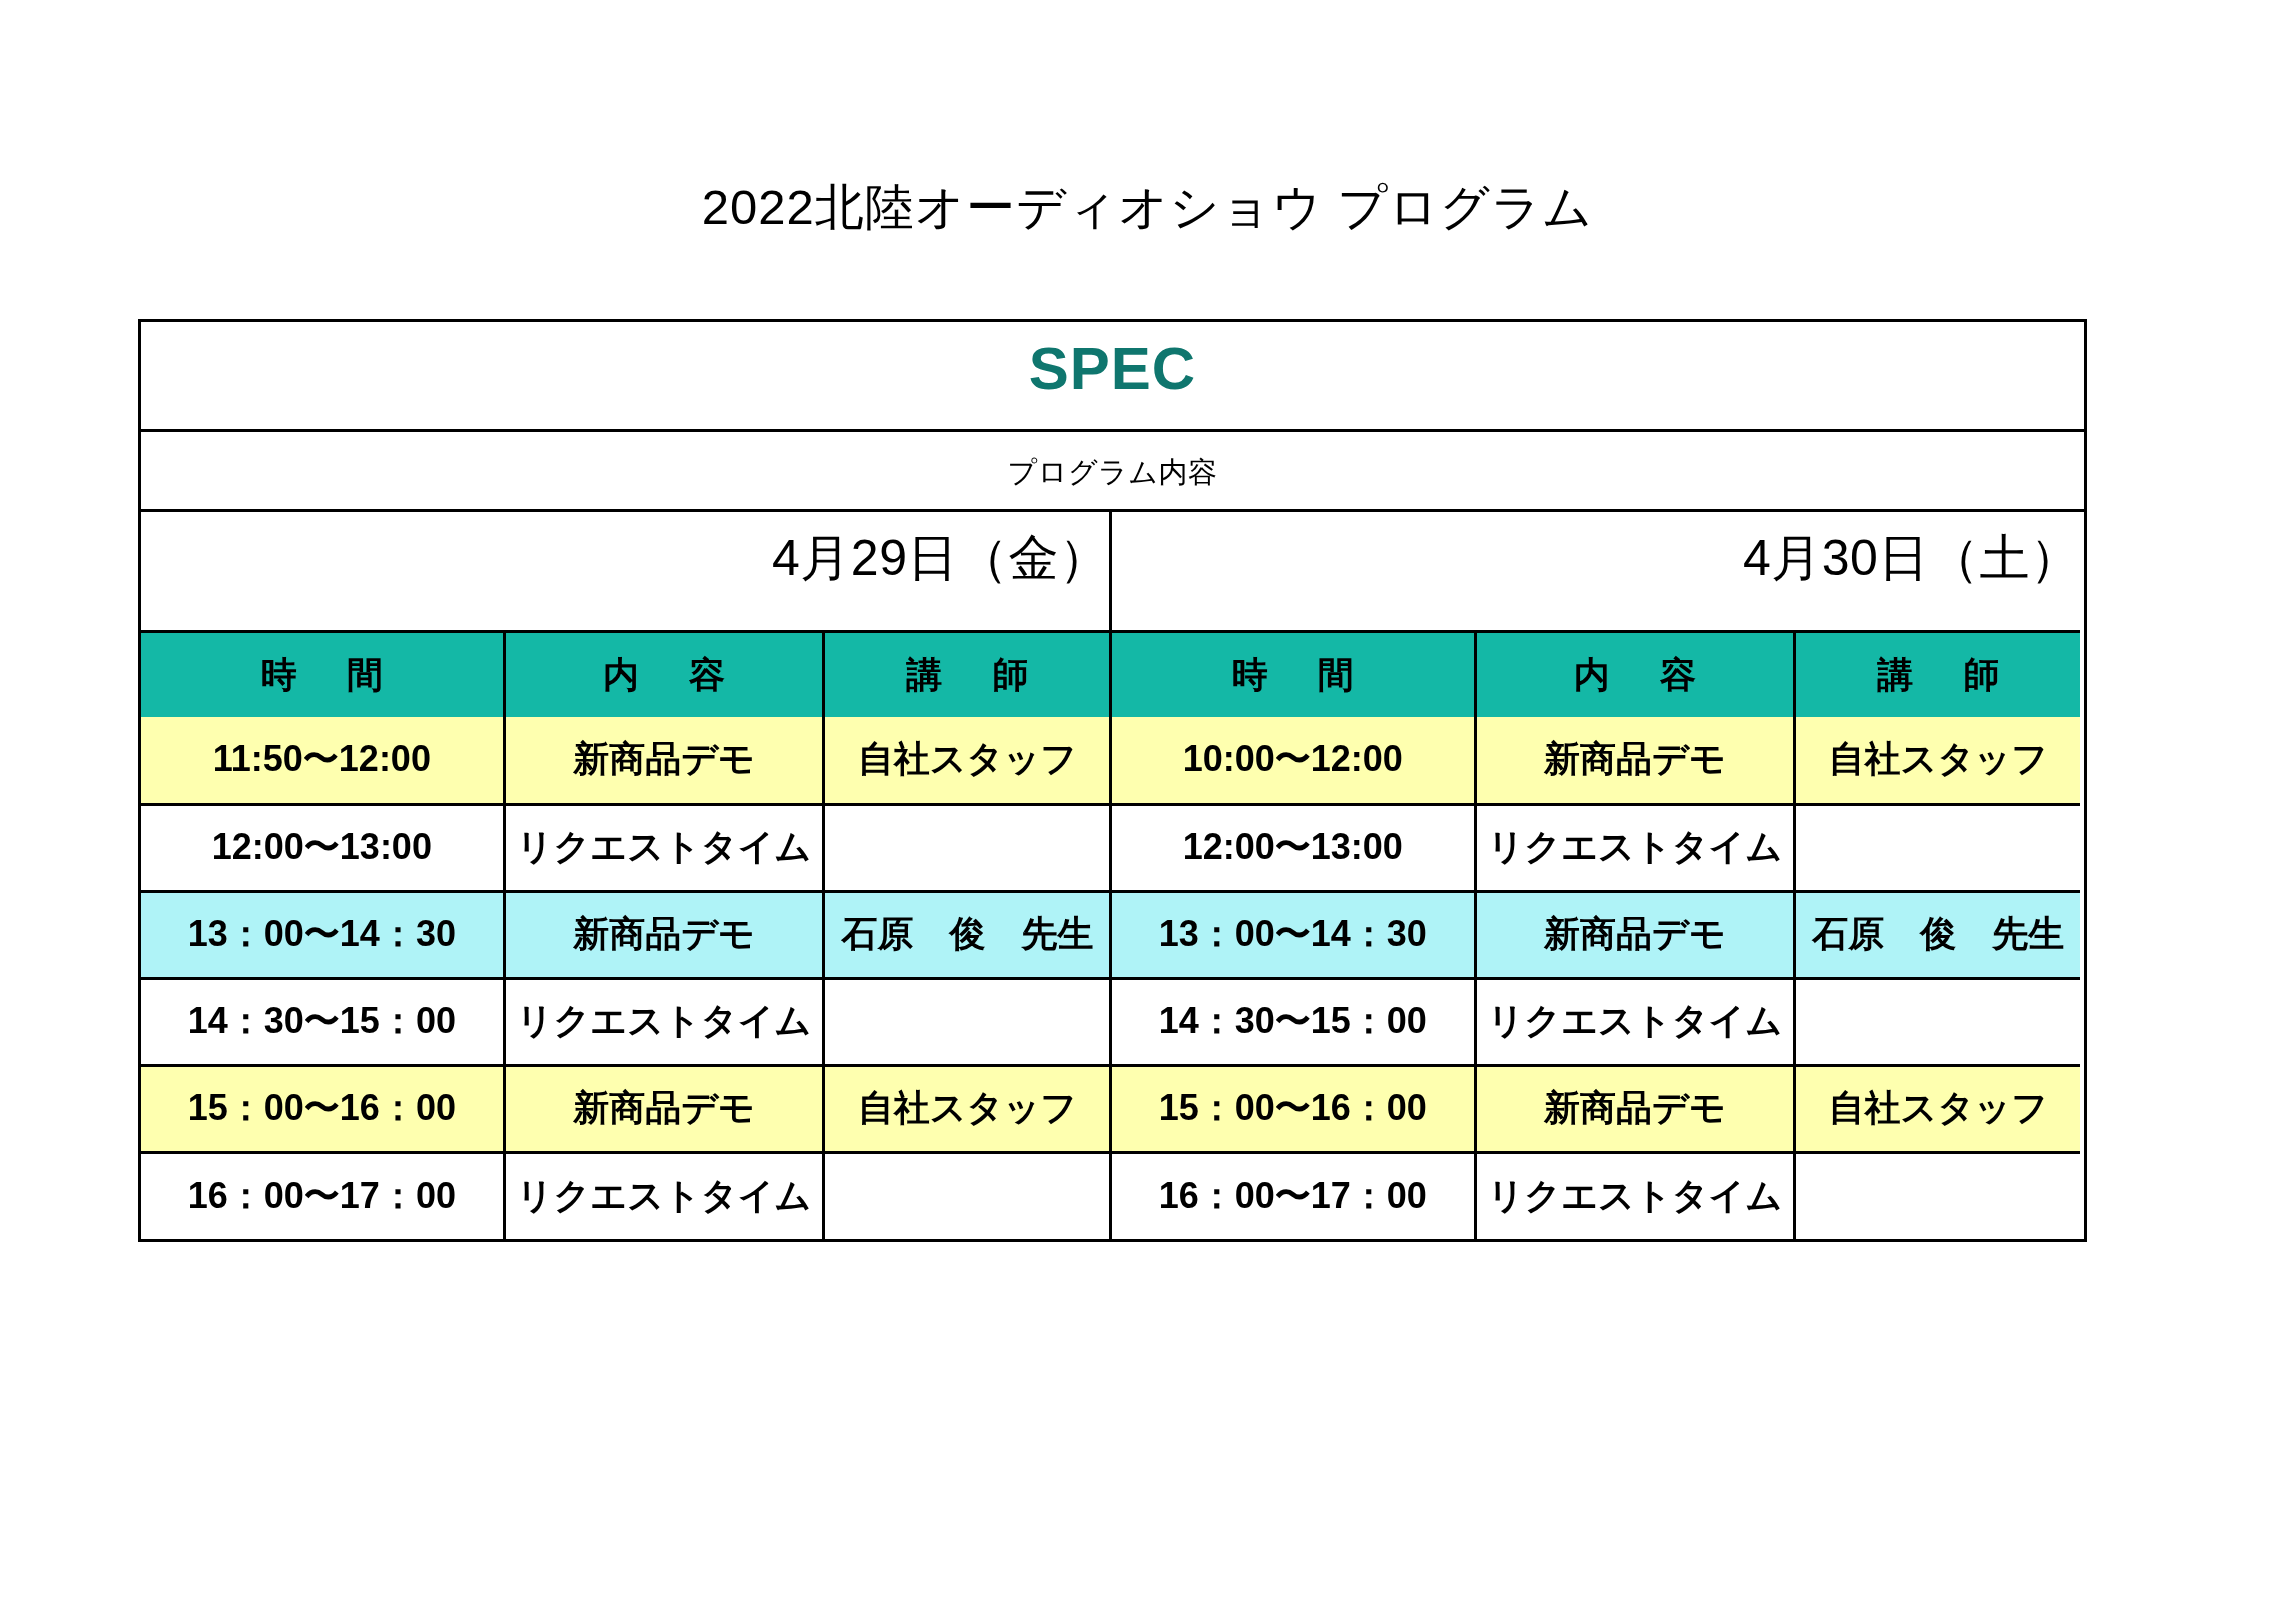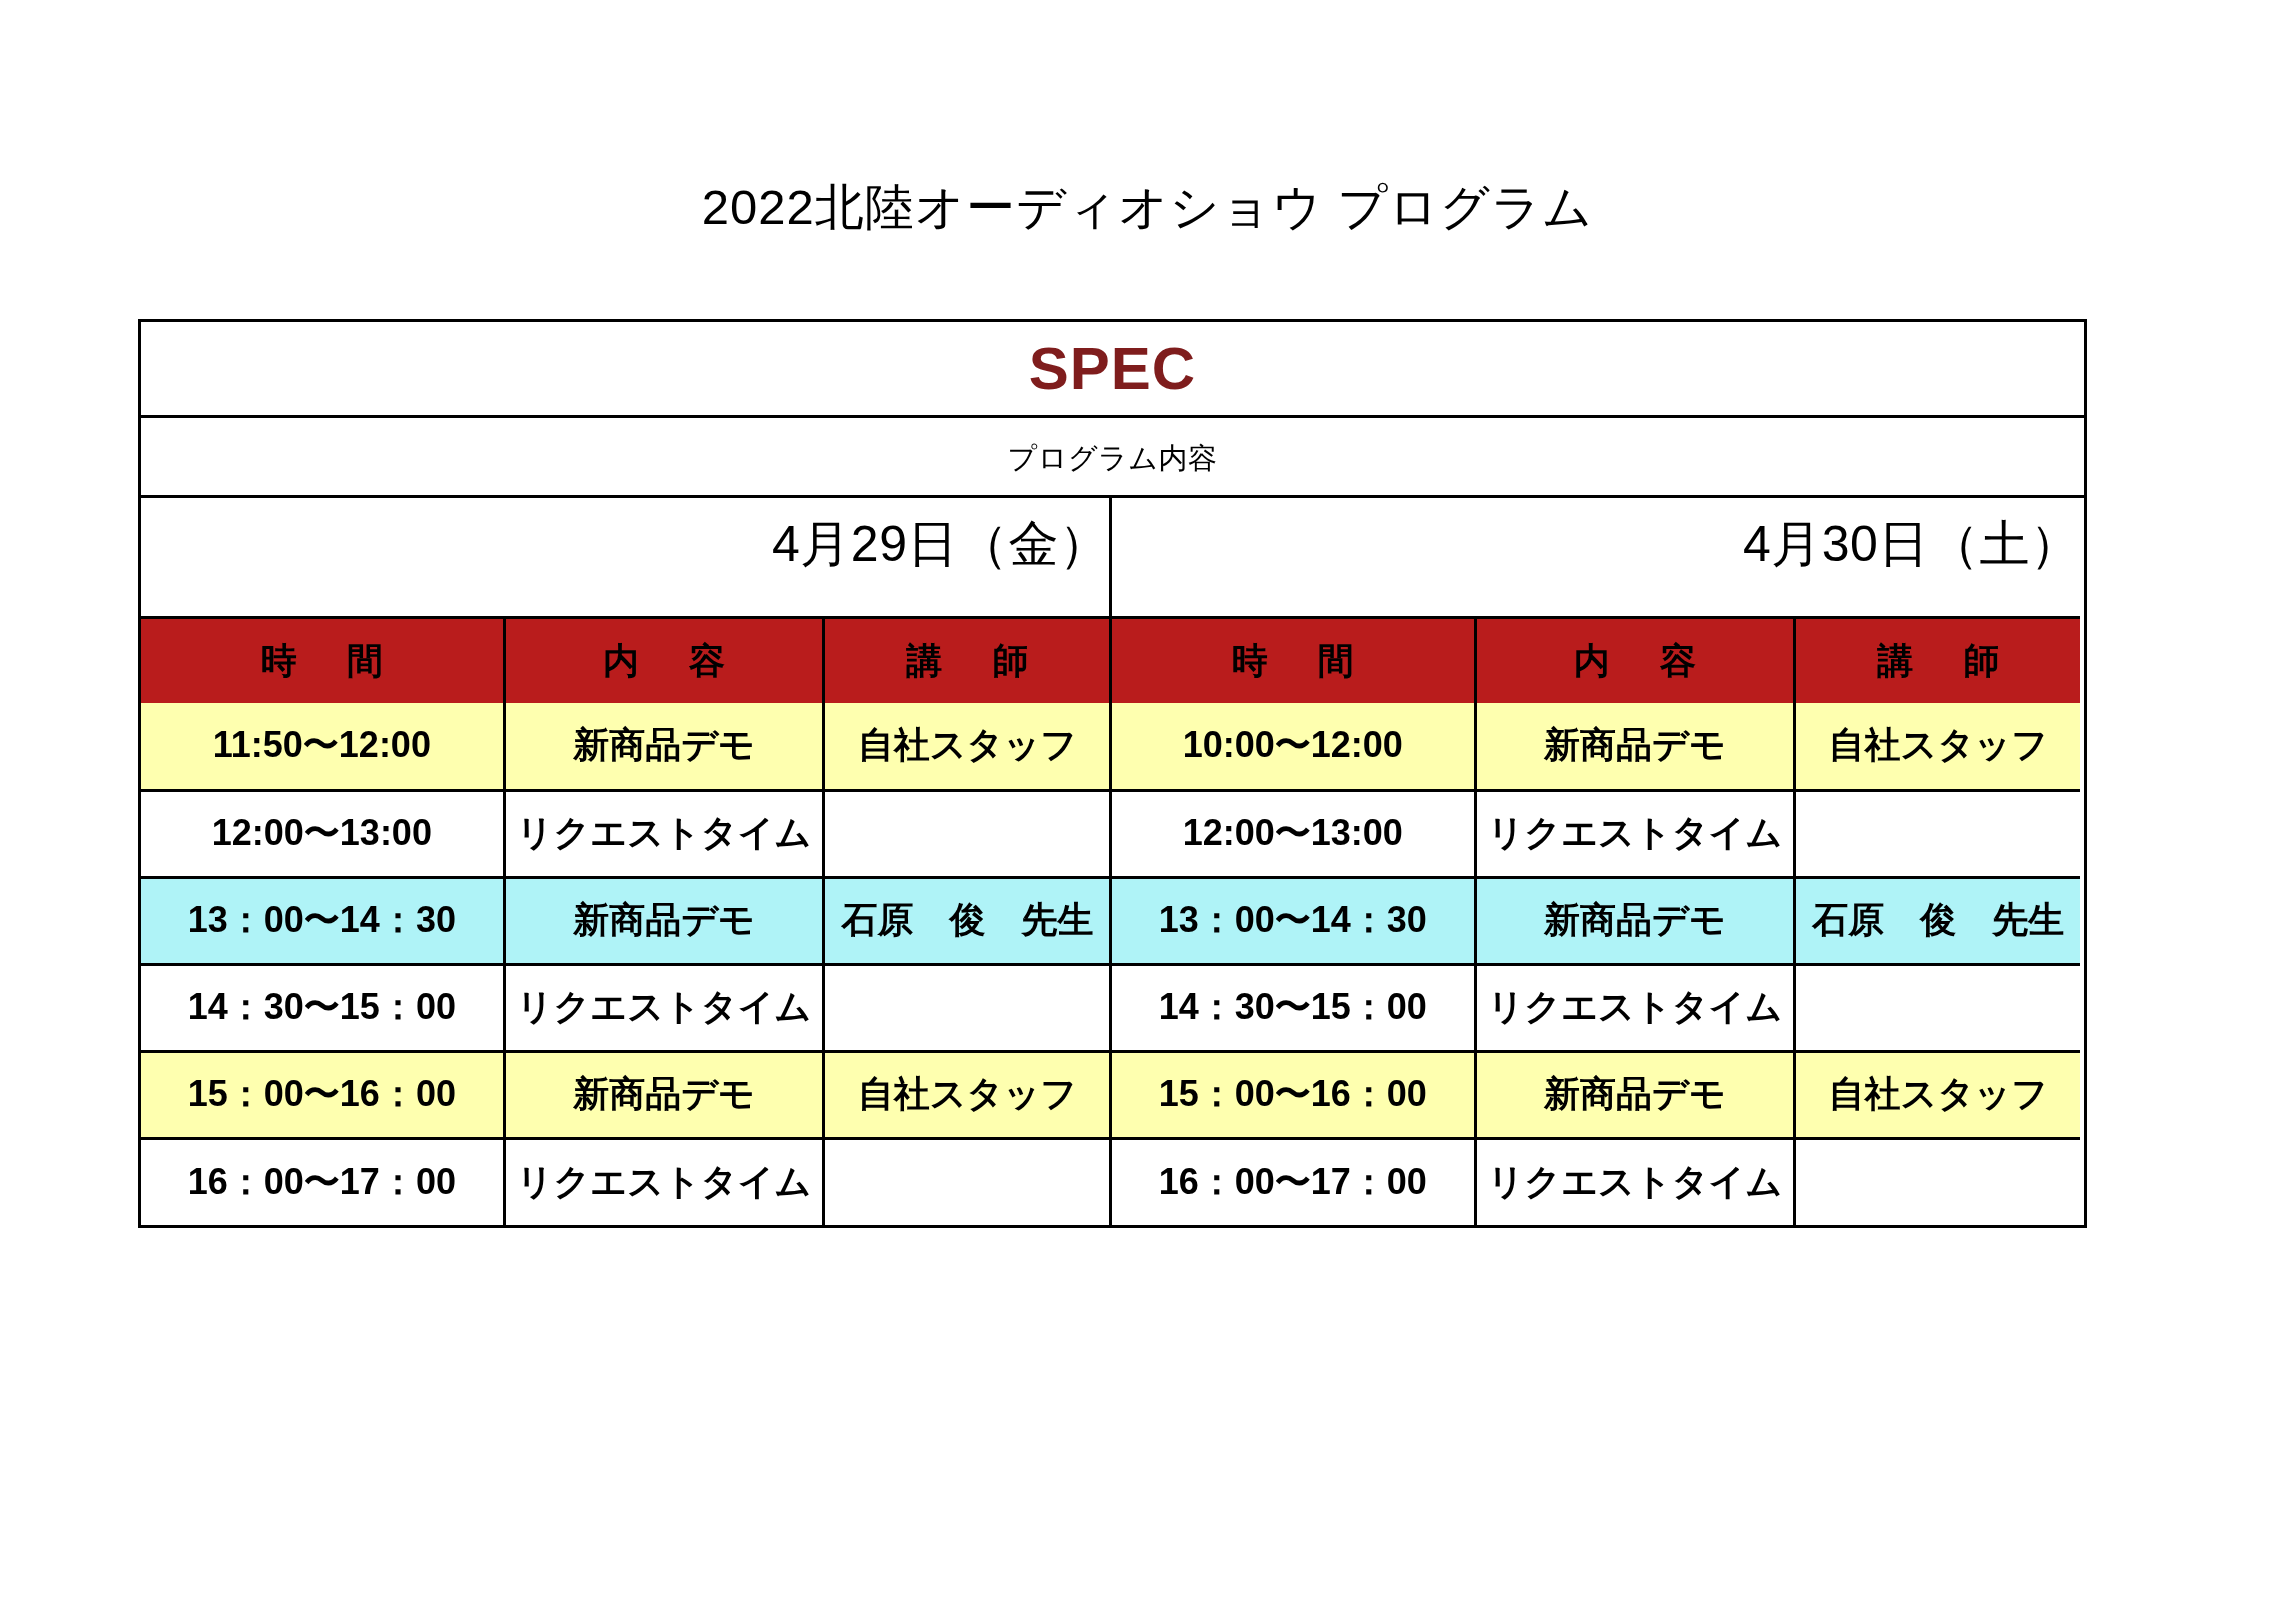--- a/index.html
+++ b/index.html
@@ -47,25 +47,25 @@
     background: #ffffff;
   }
 
   .band {
     box-sizing: border-box;
     border-bottom: 3.6px solid #000000;
     text-align: center;
     background: #ffffff;
   }
   .band-spec {
-    height: 96px;
+    height: 110px;
     line-height: 94px;
     font-size: 60px;
     font-weight: 700;
-    color: #7f1d1d;
+    color: #0f766e;
     letter-spacing: 1px;
   }
   .band-sub {
     height: 80px;
     line-height: 80px;
     font-size: 29px;
     font-weight: 400;
     letter-spacing: 0.5px;
   }
 
@@ -96,21 +96,21 @@
     font-size: 50px;
     font-weight: 400;
     border-bottom: 3.6px solid #000000;
     letter-spacing: 0.5px;
   }
 
   table.sched {
     width: 100%;
     border-collapse: collapse;
     table-layout: fixed;
-    background: #b91c1c;
+    background: #14b8a6;
   }
   table.sched col.c-time  { width: 37.5%; }
   table.sched col.c-title { width: 33.0%; }
   table.sched col.c-lect  { width: 29.5%; }
 
   table.sched th,
   table.sched td {
     box-sizing: border-box;
     border: 3.6px solid #000000;
     height: 87px;

